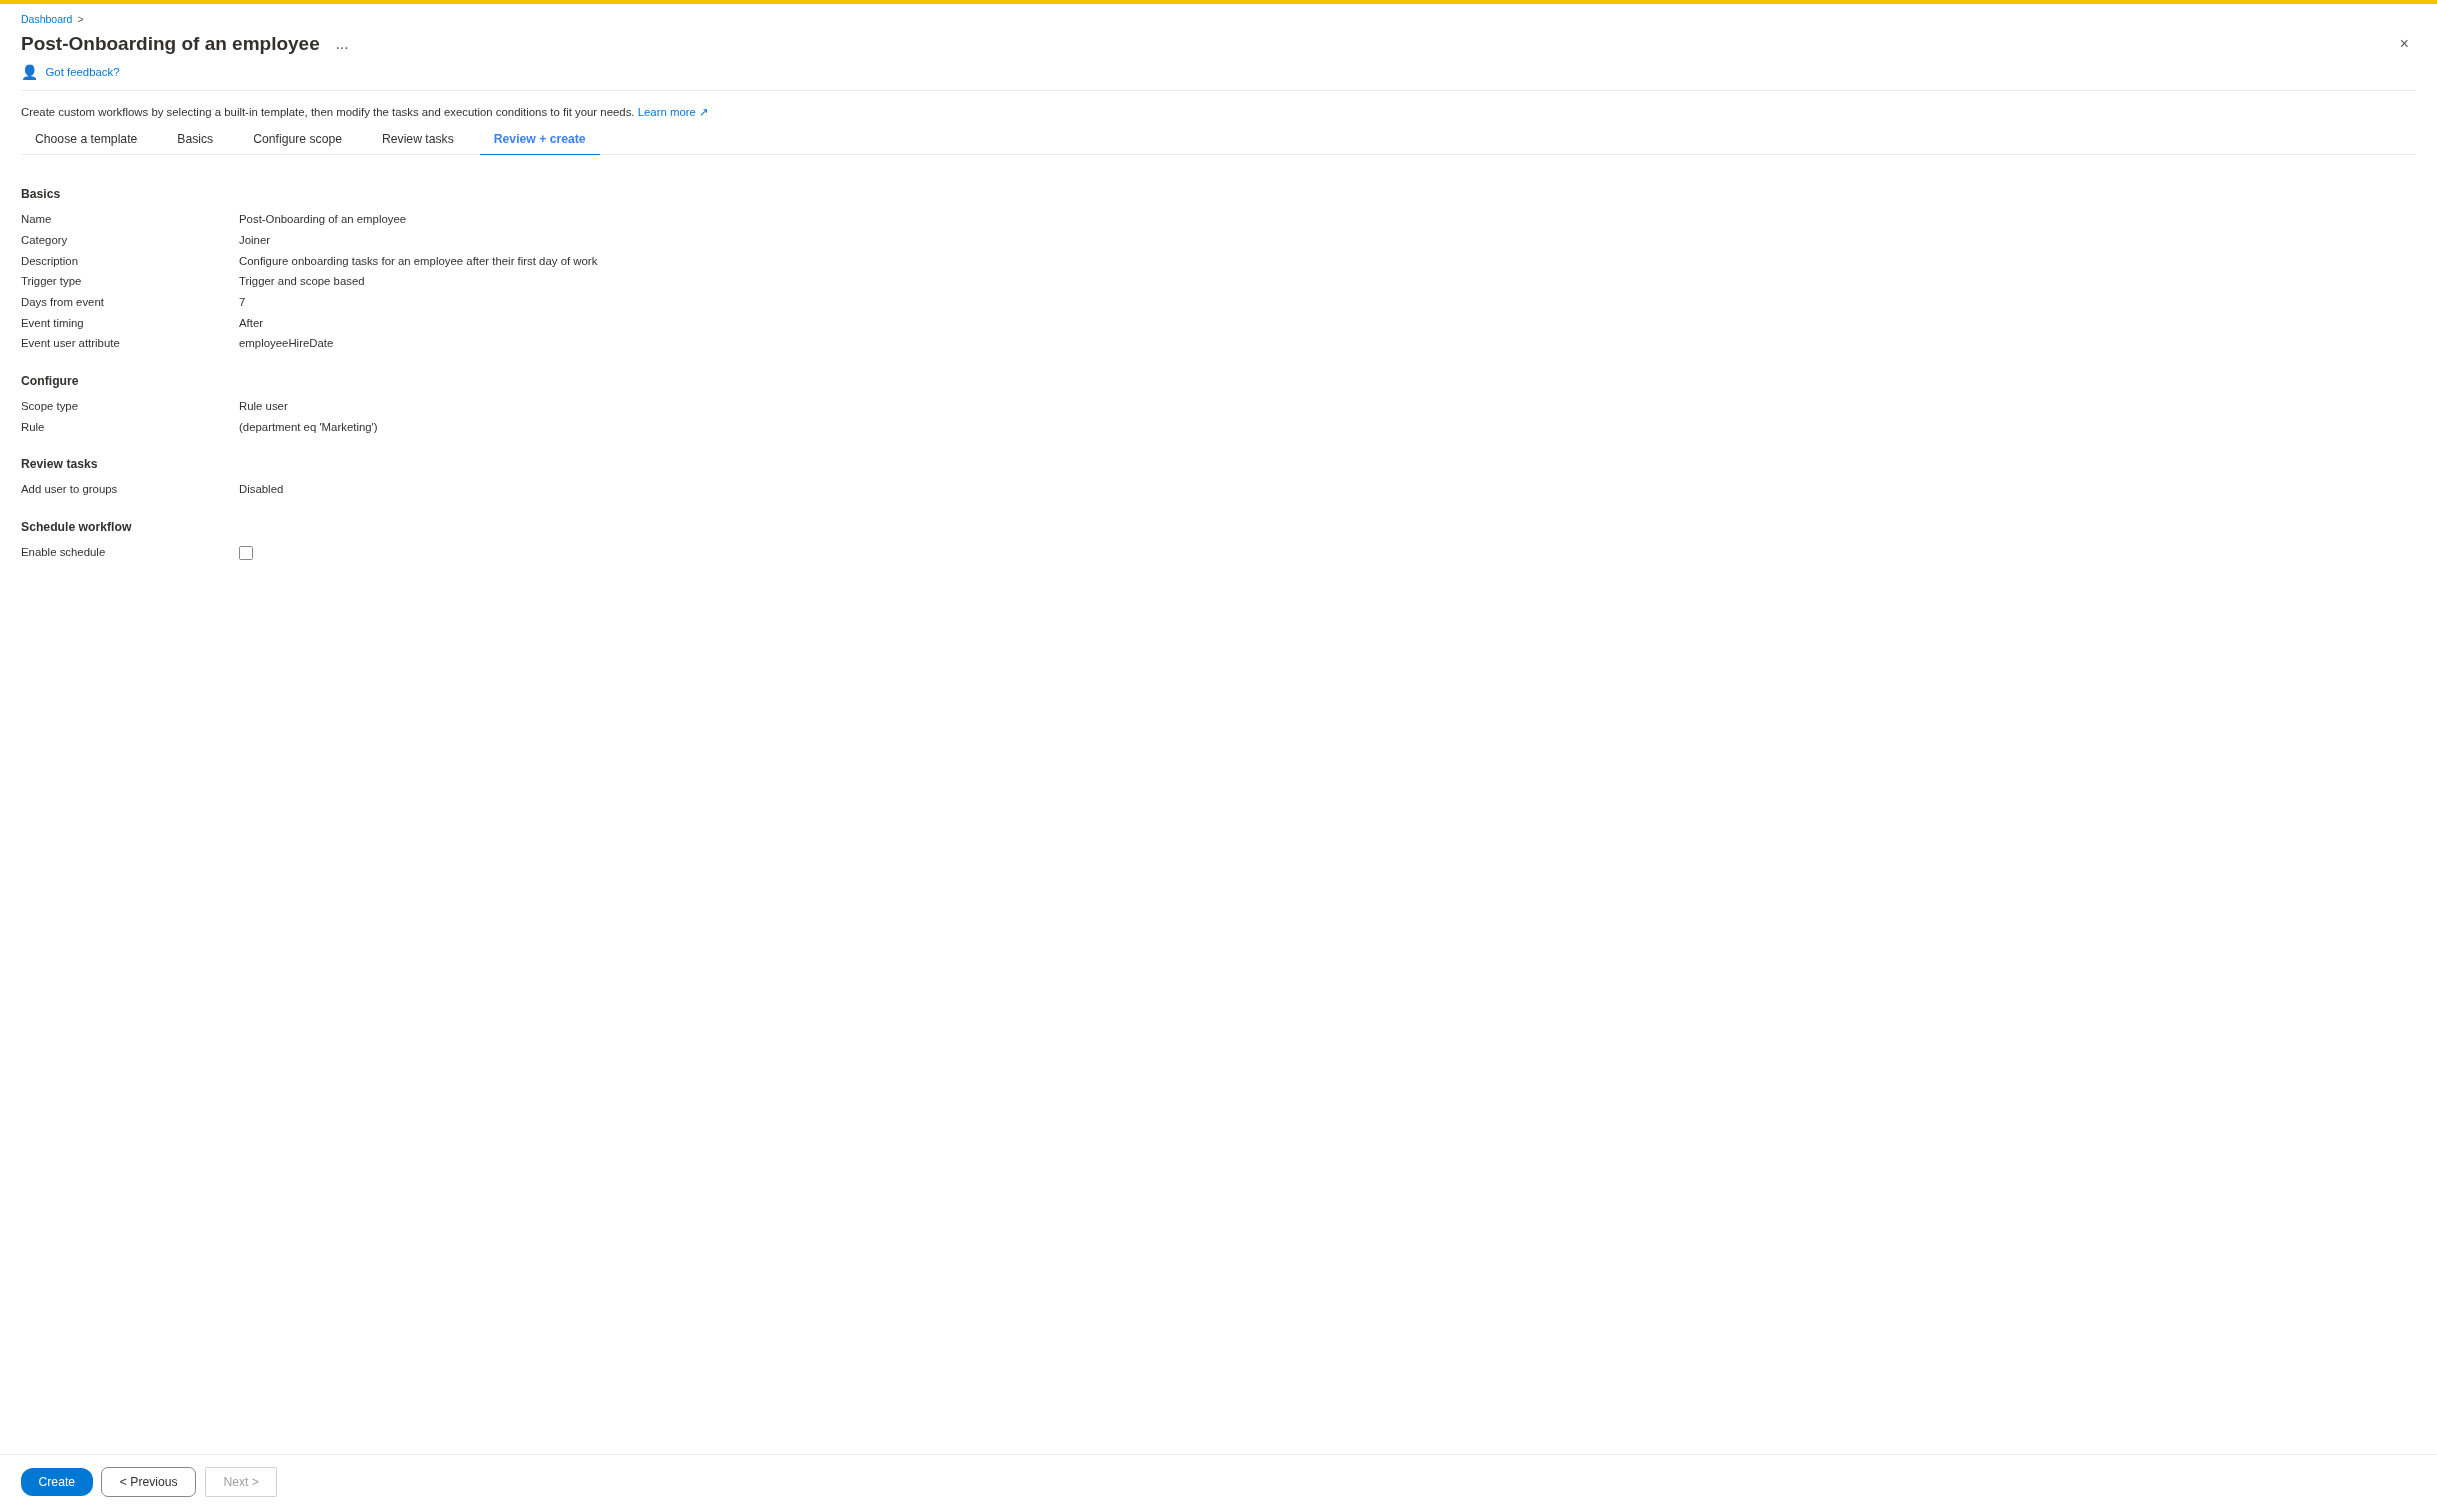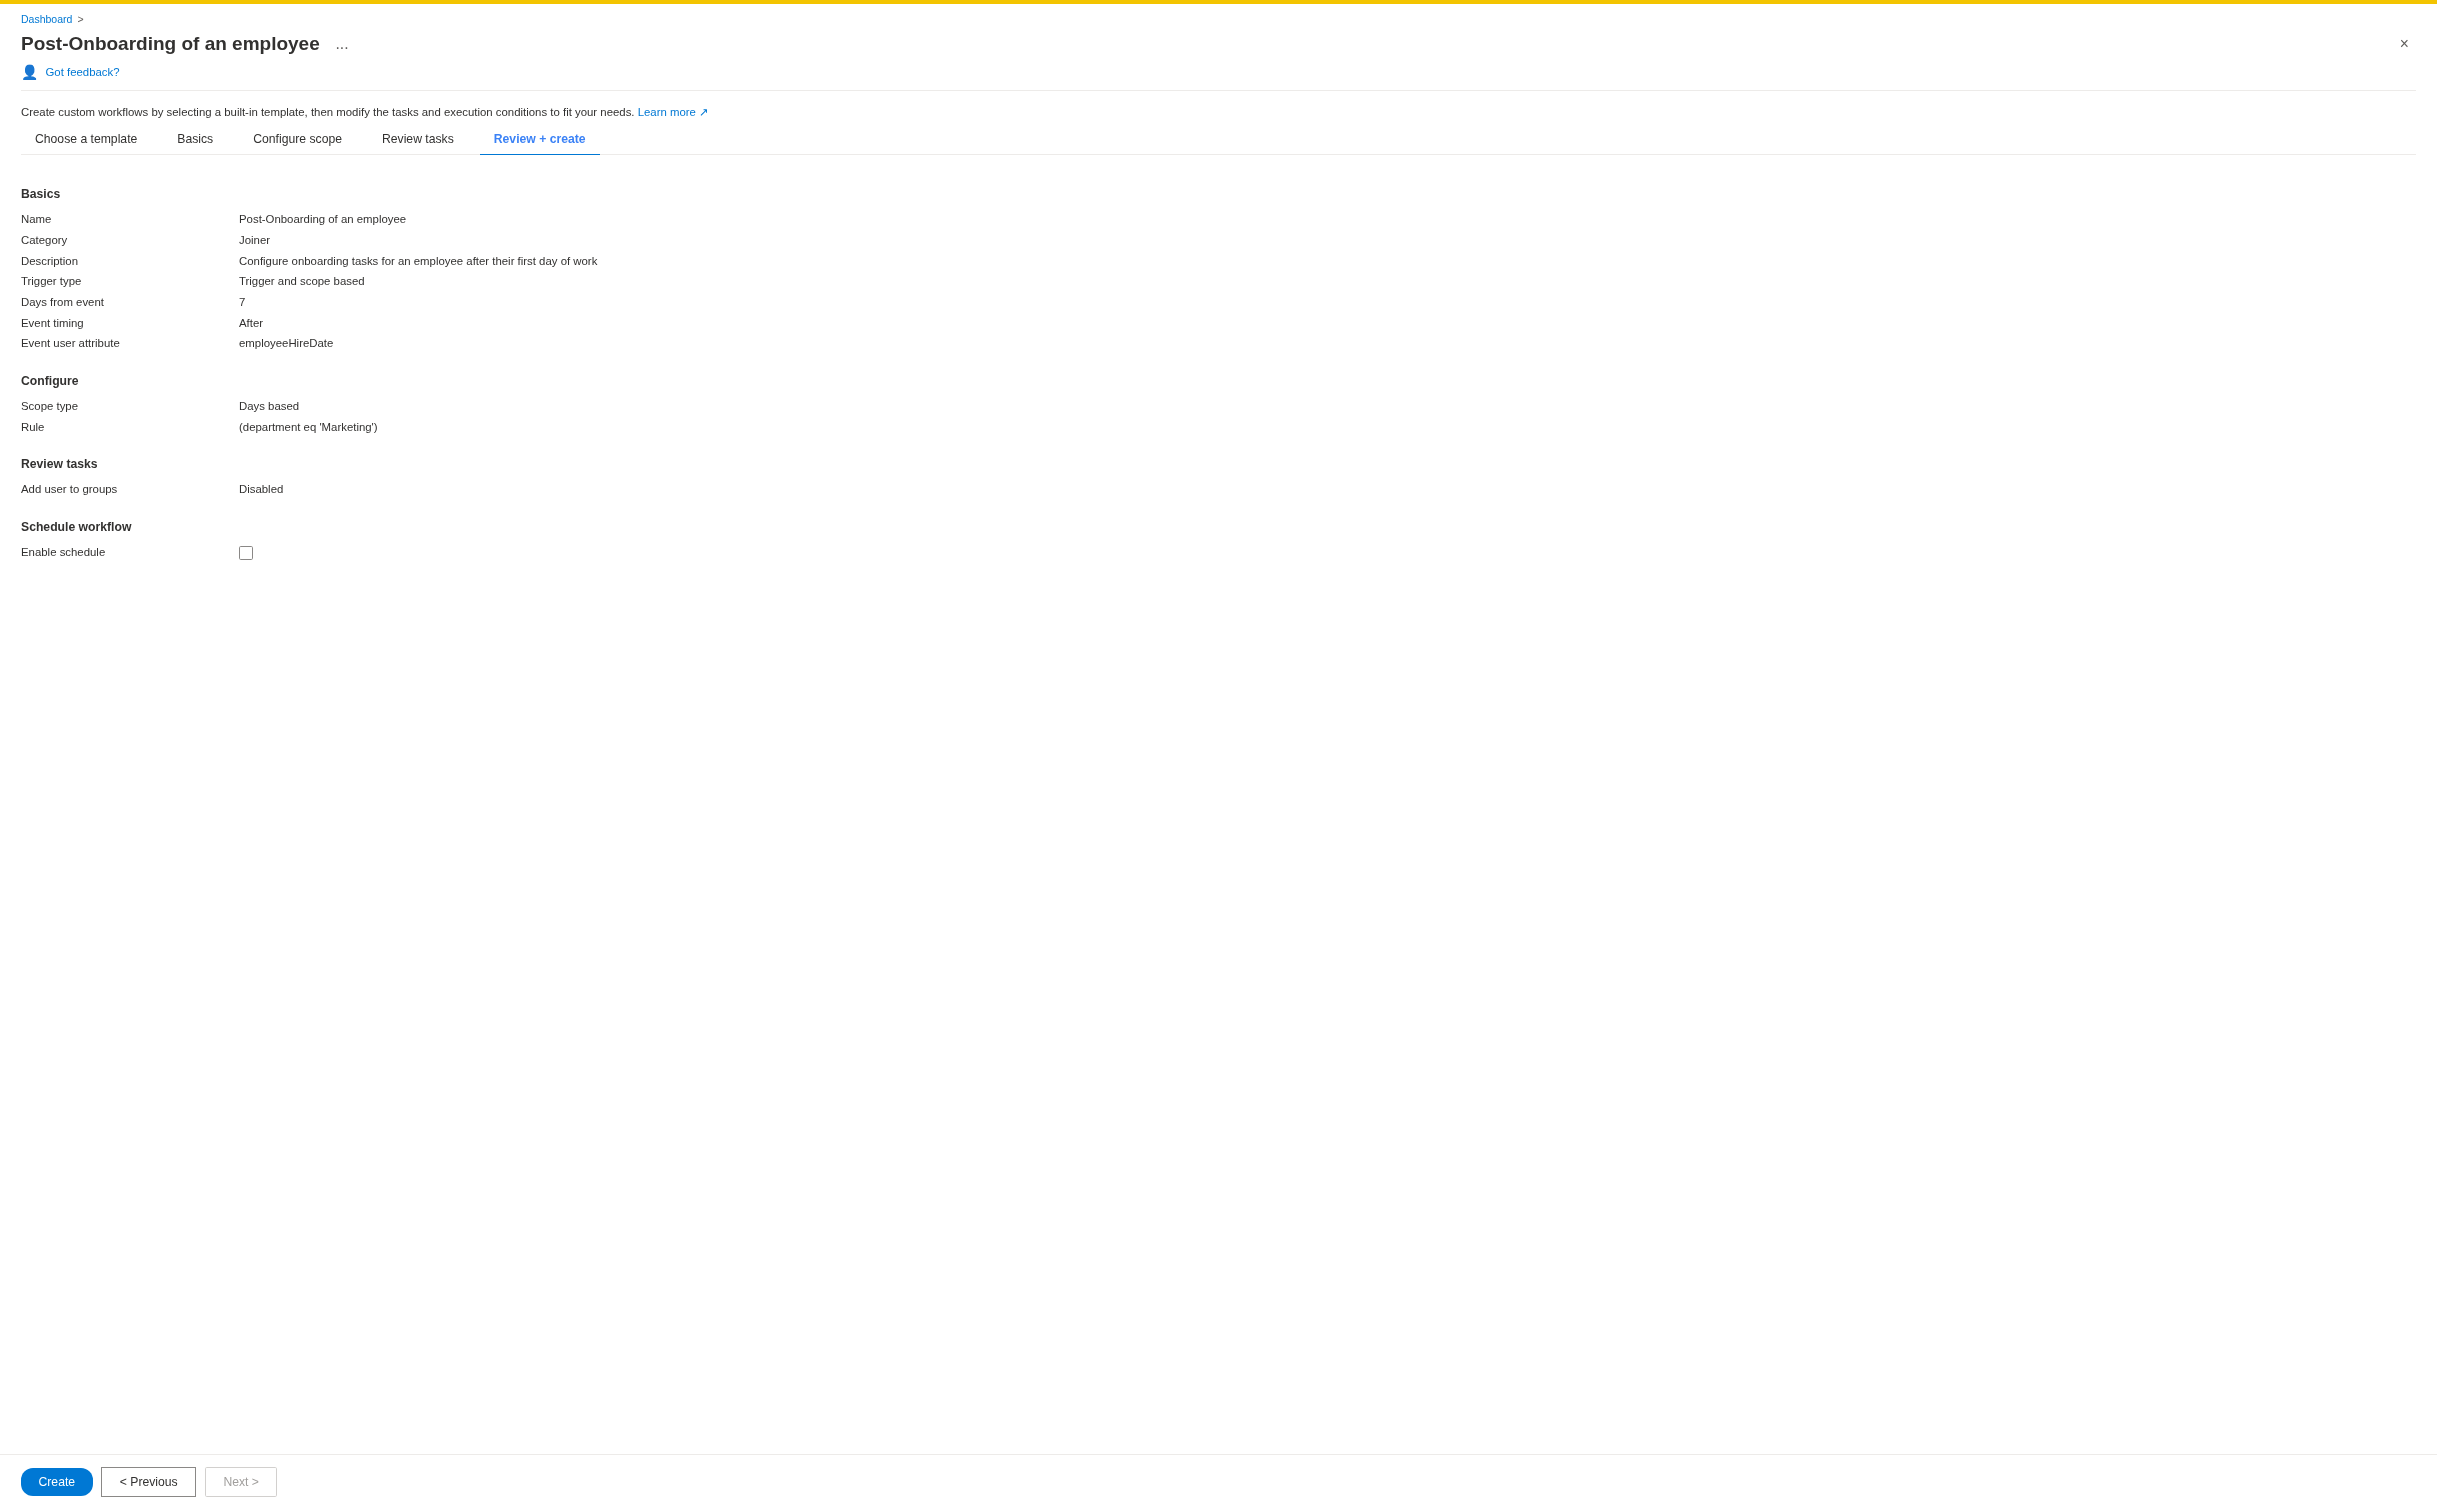--- a/index.html
+++ b/index.html
@@ -185,21 +185,21 @@
       border-radius: 12px;
       font-size: 12.2px;
       cursor: pointer;
       font-weight: 400;
     }
     .btn-previous {
       background: #fff;
       color: #323130;
       border: 0.9px solid #8a8886;
       padding: 7px 17.5px;
-      border-radius: 0;
+      border-radius: 7px;
       font-size: 12.2px;
       cursor: pointer;
     }
     .btn-next {
       background: #fff;
       color: #a19f9d;
       border: 0.9px solid #d2d0ce;
       padding: 7px 17.5px;
       border-radius: 1.7px;
       font-size: 12.2px;
@@ -279,21 +279,21 @@
       <div class="field-row">
         <span class="field-label">Event user attribute</span>
         <span class="field-value">employeeHireDate</span>
       </div>
     </div>
 
     <div class="section-block">
       <div class="section-heading">Configure</div>
       <div class="field-row">
         <span class="field-label">Scope type</span>
-        <span class="field-value">Days based</span>
+        <span class="field-value">Rule user</span>
       </div>
       <div class="field-row">
         <span class="field-label">Rule</span>
         <span class="field-value">(department eq 'Marketing')</span>
       </div>
     </div>
 
     <div class="section-block">
       <div class="section-heading">Review tasks</div>
       <div class="field-row">

